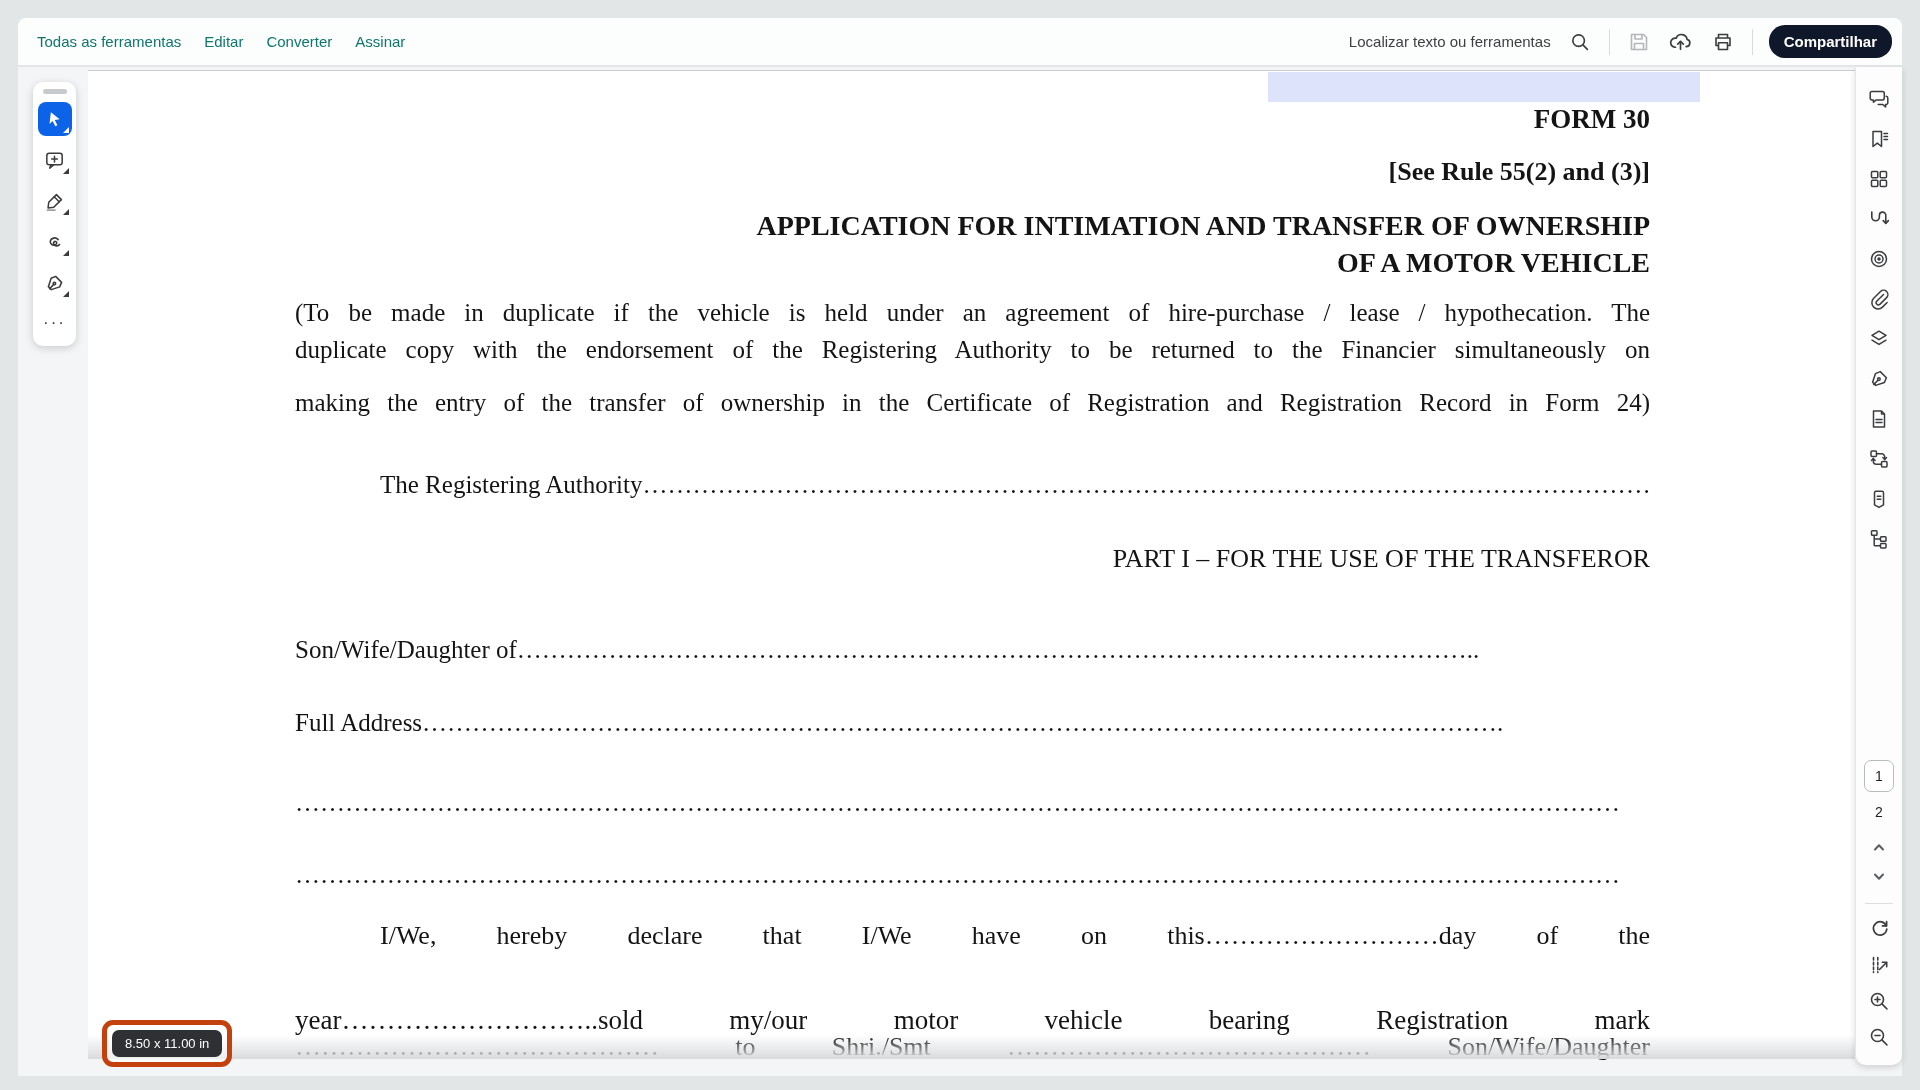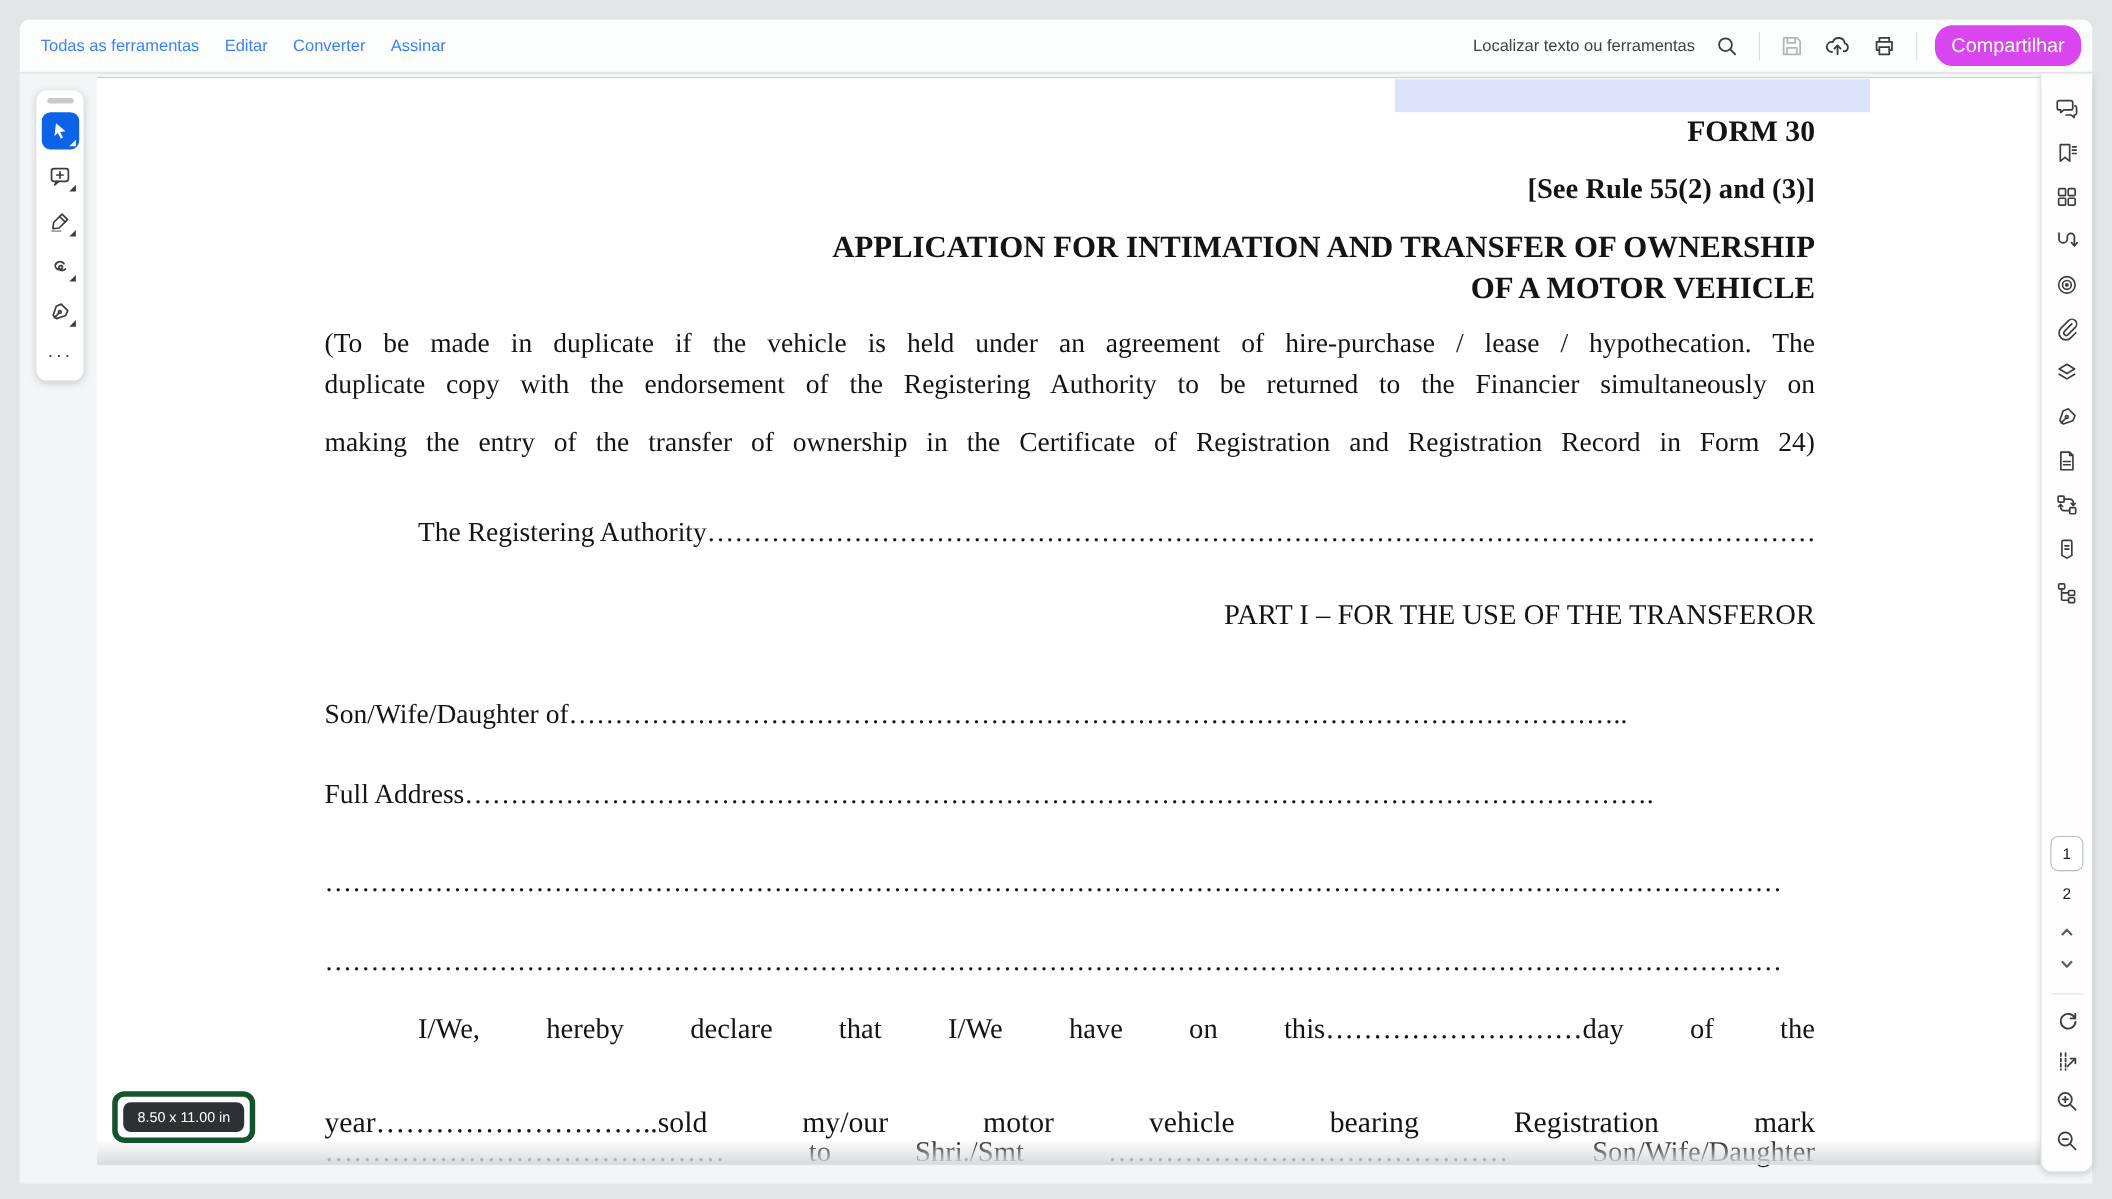--- a/index.html
+++ b/index.html
@@ -5,27 +5,27 @@
   * { margin:0; padding:0; box-sizing:border-box; }
   html,body { background:#e2e6e6; }
   #root { position:relative; width:1920px; height:1090px; background:#e2e6e6; overflow:hidden;
           font-family:"Liberation Sans", sans-serif; }
 
   
   .toolbar { position:absolute; left:18px; top:18px; right:18px; height:48px;
              background:#fcfdfd; border-radius:8px 8px 0 0; border-bottom:1px solid #e3e5e6;
              display:flex; align-items:center; padding:0 10px 0 19px; }
   .menu { display:flex; align-items:center; gap:23px; }
-  .menu-item { font-size:15px; color:#3b82f6; cursor:default; }
+  .menu-item { font-size:15px; color:#0f766e; cursor:default; }
   .tb-spacer { flex:1; }
   .tb-right { display:flex; align-items:center; gap:16px; }
   .search-label { font-size:15px; color:#3f4043; }
   .tb-sep { width:1px; height:26px; background:#d9dbdc; }
   .tb-icon { width:26px; height:26px; display:flex; align-items:center; justify-content:center; }
-  .share-btn { background:#d946ef; color:#fff; font-size:18px; font-weight:normal;
+  .share-btn { background:#0f172a; color:#fff; font-size:15px; font-weight:bold;
                border:none; border-radius:16px; padding:8px 15px; cursor:pointer; }
 
   
   .workarea { position:absolute; left:18px; top:67px; right:18px; bottom:14px; background:#f4f5f6; }
 
   
   .page { position:absolute; left:70px; top:3px; right:47px; height:988px; background:#fff;
           border-top:1px solid #c9ced0; }
   .page::after { content:""; position:absolute; left:0; right:0; bottom:-1px; height:24px;
                  background:linear-gradient(to bottom, rgba(255,255,255,0), #d8dbdc); }
@@ -57,21 +57,21 @@
                 box-shadow:0 3px 6px rgba(0,0,0,.14); }
   .rail-icon { position:absolute; left:50%; transform:translateX(-50%); width:24px; height:24px;
                cursor:pointer; }
   .pagebox { position:absolute; left:50%; transform:translateX(-50%); top:693px; width:30px; height:32px;
              border:1px solid #b9bcbe; border-radius:7px; background:#fff; display:flex;
              align-items:center; justify-content:center; font-size:14px; color:#222; }
   .page2 { position:absolute; left:50%; transform:translateX(-50%); top:737px; font-size:14px; color:#222; }
   .rail-sep { position:absolute; left:9px; right:9px; top:836px; height:1px; background:#dcdedf; }
 
   
-  .size-ring { position:absolute; left:84px; top:925px; border:5px solid #14532d; border-radius:11px;
+  .size-ring { position:absolute; left:84px; top:953px; border:5px solid #c2410c; border-radius:11px;
                padding:5px; background:rgba(255,255,255,.55); }
   .size-badge { background:#2e3033; color:#fff; font-size:13px; padding:6px 13px; border-radius:7px;
                 white-space:nowrap; }
 
   svg.ic { display:block; }
 </style>
 </head>
 <body>
 
 <div id="root">

